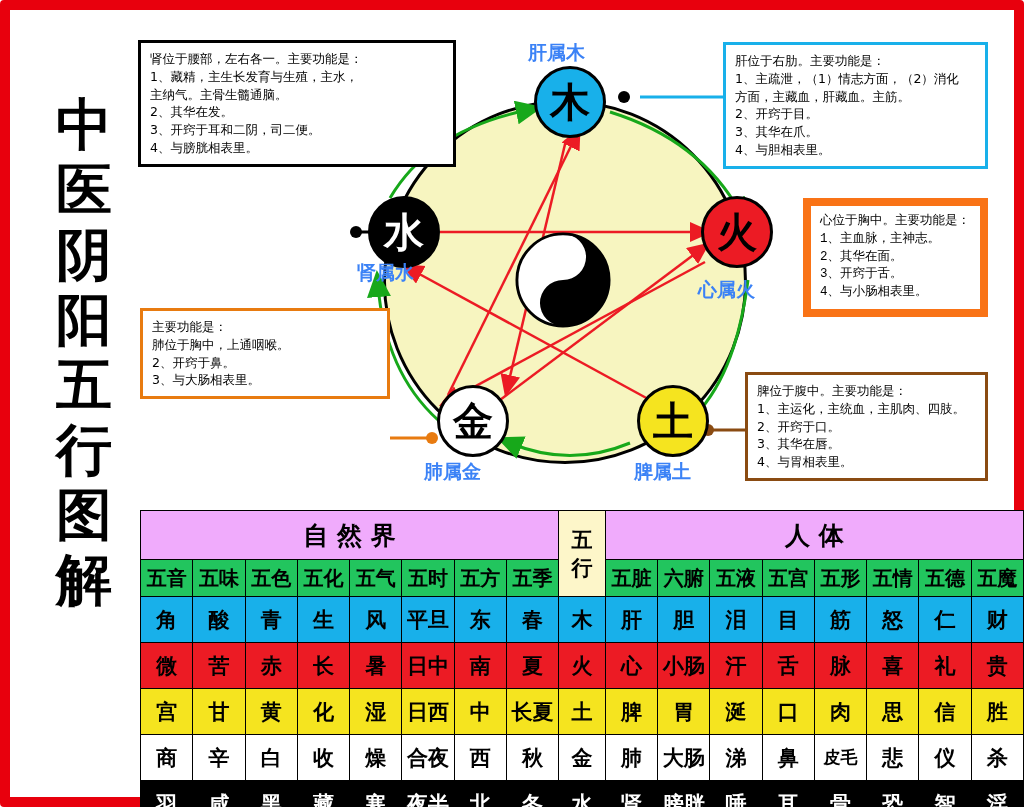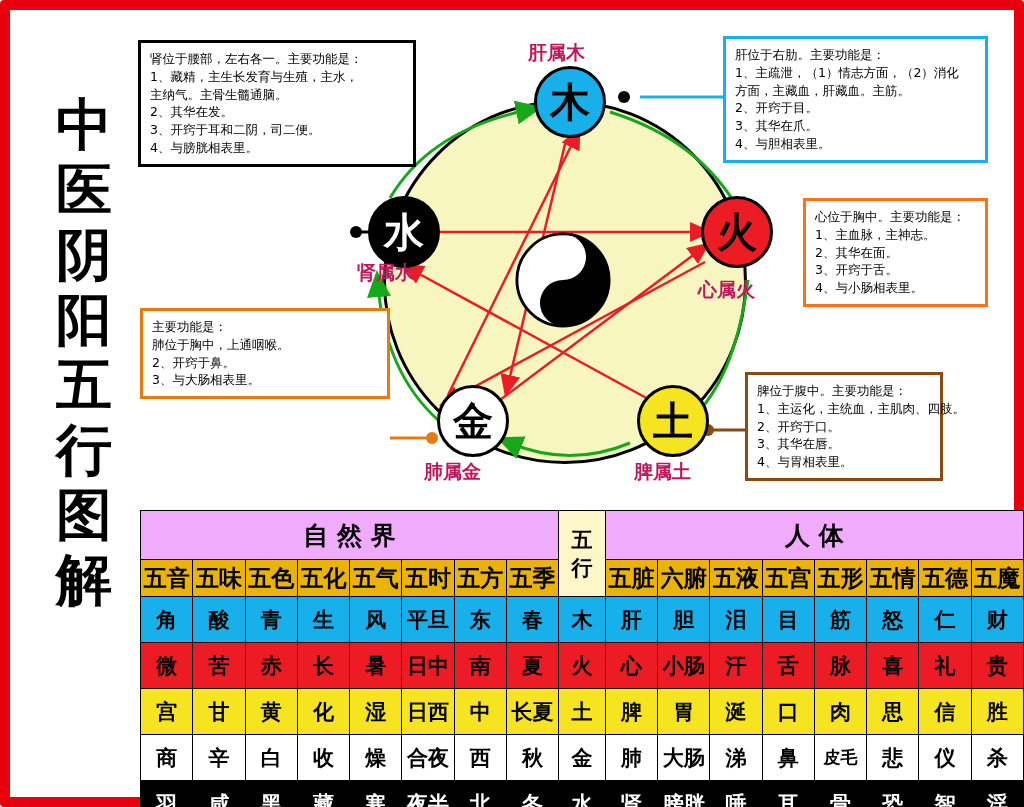--- a/index.html
+++ b/index.html
@@ -31,52 +31,52 @@
         display:flex;align-items:center;justify-content:center;
         font-family:"DejaVu Serif","Liberation Serif",serif;
         font-weight:bold;font-size:40px;box-sizing:border-box;}
   .n-mu{left:534px;top:66px;width:72px;height:72px;background:#18b0ea;color:#000;}
   .n-huo{left:701px;top:196px;width:72px;height:72px;background:#ec1b24;color:#000;}
   .n-tu{left:637px;top:385px;width:72px;height:72px;background:#f5e41f;color:#000;}
   .n-jin{left:437px;top:385px;width:72px;height:72px;background:#ffffff;color:#000;}
   .n-shui{left:368px;top:196px;width:72px;height:72px;background:#000000;color:#fff;}
 
   .nlabel{position:absolute;font-family:"DejaVu Serif","Liberation Serif",serif;
-          font-weight:bold;font-size:19px;color:#be185d;white-space:nowrap;}
+          font-weight:bold;font-size:19px;color:#3b82f6;white-space:nowrap;}
   .lb-mu{left:528px;top:40px;}
   .lb-huo{left:698px;top:277px;}
   .lb-tu{left:634px;top:459px;}
   .lb-jin{left:424px;top:459px;}
   .lb-shui{left:357px;top:260px;}
 
   
   .box{position:absolute;background:#fff;box-sizing:border-box;padding:7px 9px;
        font-size:12.5px;line-height:1.42;color:#000;}
   .box .ln{white-space:nowrap;}
-  .box-shui{left:138px;top:40px;width:278px;border:3px solid #000;}
-  .box-gan{left:723px;top:36px;width:265px;border:3px solid #18b0ea;}
-  .box-xin{left:803px;top:198px;width:185px;border:3px solid #f97316;}
-  .box-pi{left:745px;top:372px;width:198px;border:3px solid #8a4b12;}
+  .box-shui{left:138px;top:40px;width:318px;border:3px solid #000;}
+  .box-gan{left:723px;top:42px;width:265px;border:3px solid #18b0ea;}
+  .box-xin{left:803px;top:198px;width:185px;border:8px solid #f97316;font-family:Liberation Mono, monospace;}
+  .box-pi{left:745px;top:372px;width:243px;border:3px solid #8a4b12;}
   .box-fei{left:140px;top:308px;width:250px;border:3px solid #e87b10;}
 
   
   .legend{position:absolute;left:143px;top:458px;display:flex;align-items:center;gap:10px;
           font-size:17px;font-weight:bold;}
   .legend .grp{display:flex;align-items:center;gap:7px;margin-right:30px;}
   .tri{width:0;height:0;border-top:9px solid transparent;border-bottom:9px solid transparent;}
   .tri.g{border-left:16px solid #17a81a;}
   .tri.r{border-left:16px solid #ec1b24;}
 
   
   .tbl{position:absolute;left:140px;top:510px;border-collapse:collapse;
        font-family:"DejaVu Serif","Liberation Serif",serif;}
   .tbl td{border:1.5px solid #000;text-align:center;vertical-align:middle;
           font-weight:bold;color:#000;}
   .hdr-big{background:#f0abfc;font-size:25px;height:46px;}
-  .hdr-sub{background:#eab308;font-size:23px;height:34px;}
+  .hdr-sub{background:#22c55e;font-size:20px;height:34px;}
   .wx-col{background:#fdf6c9;font-size:21px;width:46px;}
   .r-mu td{background:#18b0ea;}
   .r-huo td{background:#ec1b24;}
   .r-tu td{background:#f5e41f;}
   .r-jin td{background:#ffffff;}
   .r-shui td{background:#000000;color:#fff;}
   .drow td{font-size:21px;height:43px;}
   .tbl td.c{width:52px;}
   .tbl td.cw{width:46px;}
   svg{display:block;}

